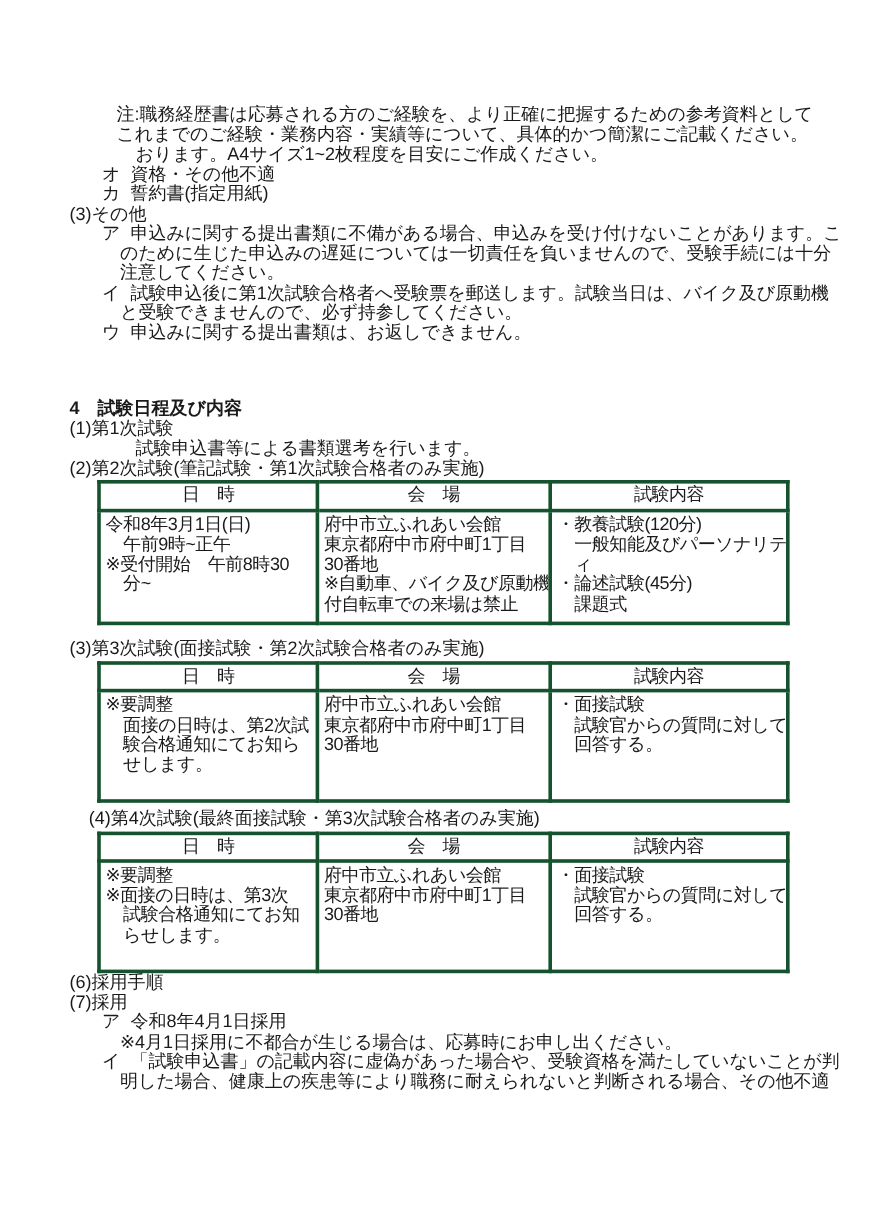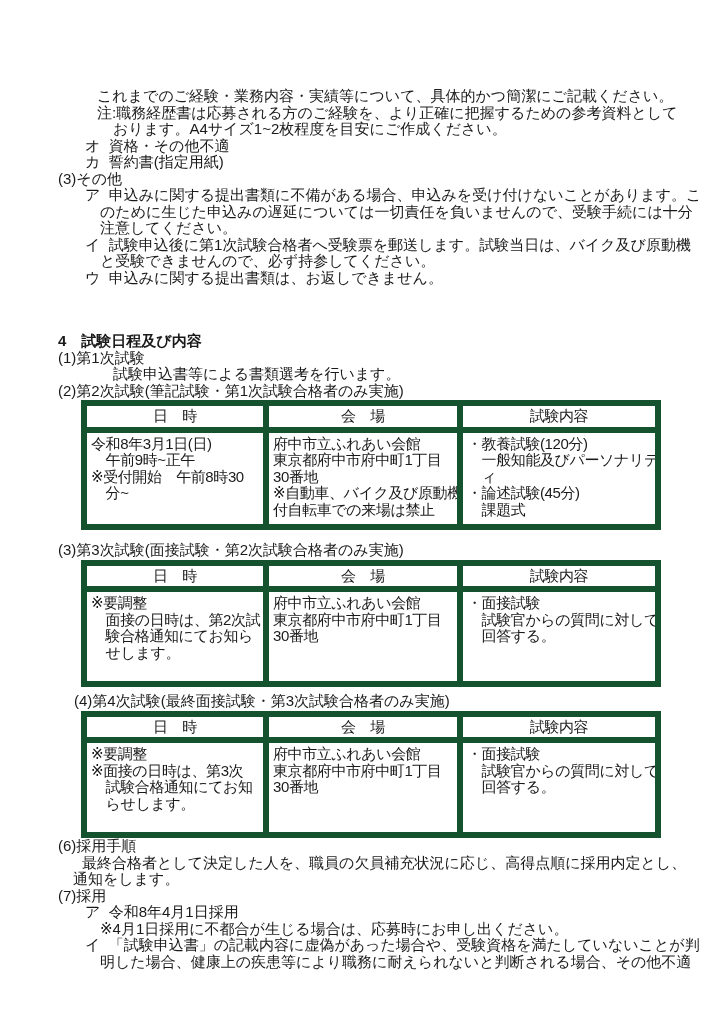--- a/index.html
+++ b/index.html
@@ -19,35 +19,35 @@
   .hang-out  { padding-left:15px; text-indent:9px;  white-space:pre; }   
   .bold { font-weight:bold; }
   .gap-lg { height:47px; }
   .mt12 { margin-top:12px; }
   .mt6  { margin-top:6px;margin-left:16px; }
   table.exam {
     border-collapse:collapse; table-layout:fixed; width:574px;
     margin:1px 0 0 23px;
   }
   .exam th, .exam td {
-    border:6px solid #14532d; font-weight:normal;
+    border:3px solid #14532d; font-weight:normal;
     font-size:15px; line-height:16.5px; vertical-align:top;
     white-space:pre; letter-spacing:-0.4px; overflow:hidden;
   }
   .exam th { text-align:center; padding:2px 0; }
   .exam td { padding:3px 14px 6px 4px; }
   .exam tr.body-tall td { height:80px; }
 </style>
 </head>
 <body>
 
 <div class="page">
 
+  <div class="ln x39">注:職務経歴書は応募される方のご経験を、より正確に把握するための参考資料として</div>
   <div class="ln x39">これまでのご経験・業務内容・実績等について、具体的かつ簡潔にご記載ください。</div>
-  <div class="ln x39">注:職務経歴書は応募される方のご経験を、より正確に把握するための参考資料として</div>
   <div class="ln x55">おります。A4サイズ1~2枚程度を目安にご作成ください。</div>
   <div class="ln x27">オ  資格・その他不適</div>
   <div class="ln x27">カ  誓約書(指定用紙)</div>
 
   <div class="ln x0">(3)その他</div>
   <div class="hang">ア  申込みに関する提出書類に不備がある場合、申込みを受け付けないことがあります。こ
 のために生じた申込みの遅延については一切責任を負いませんので、受験手続には十分
 注意してください。</div>
   <div class="hang">イ  試験申込後に第1次試験合格者へ受験票を郵送します。試験当日は、バイク及び原動機
 と受験できませんので、必ず持参してください。</div>
@@ -141,21 +141,19 @@
 東京都府中市府中町1丁目
 30番地</td>
       <td>・面接試験
 　試験官からの質問に対して
 　回答する。</td>
     </tr>
   </tbody>
     </table>
 
   <div class="ln x0">(6)採用手順</div>
-  <div class="hang-out">最終合格者として決定した人を、職員の欠員補充状況に応じ、高得点順に採用内定とし、
-通知をします。</div>
   <div class="ln x0">(7)採用</div>
   <div class="hang">ア  令和8年4月1日採用
 ※4月1日採用に不都合が生じる場合は、応募時にお申し出ください。</div>
   <div class="hang">イ  「試験申込書」の記載内容に虚偽があった場合や、受験資格を満たしていないことが判
 明した場合、健康上の疾患等により職務に耐えられないと判断される場合、その他不適</div>
 
 </div>
 
 </body></html>

